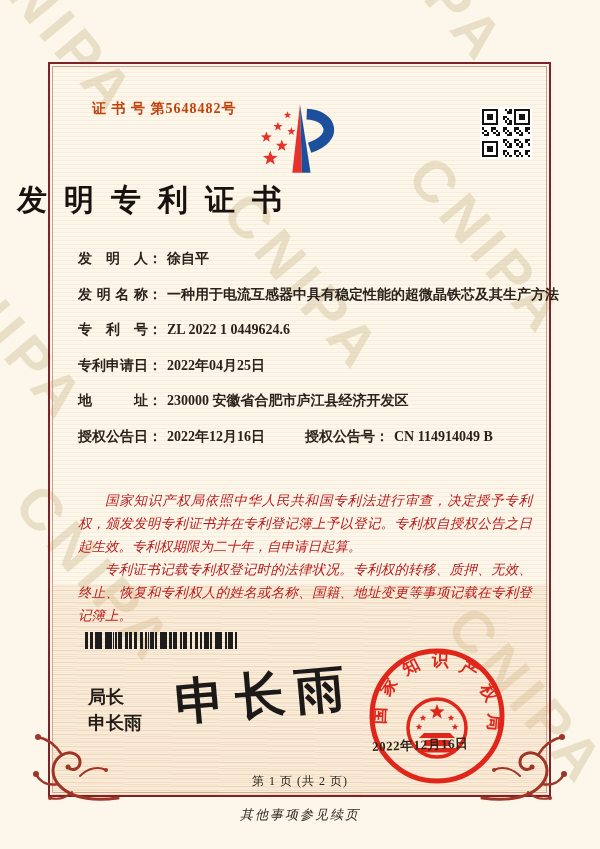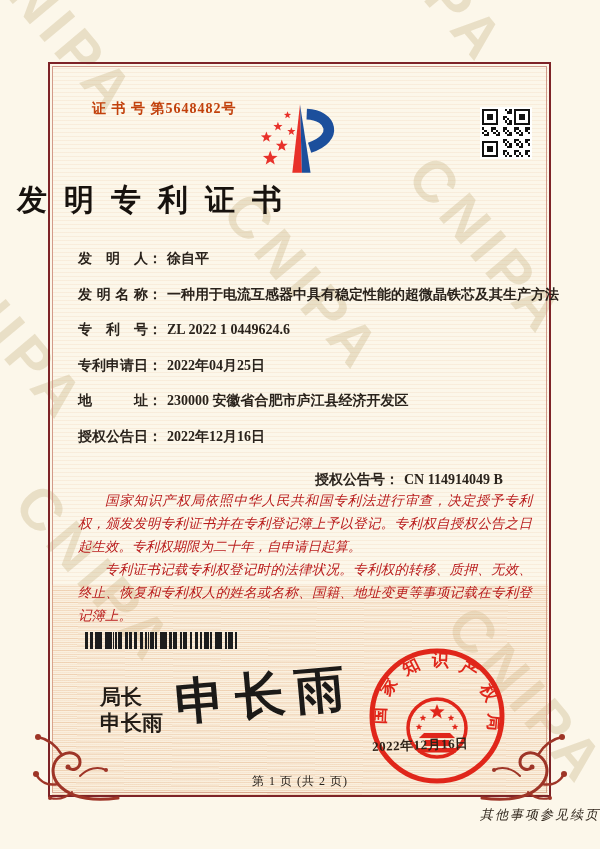--- a/index.html
+++ b/index.html
@@ -75,41 +75,41 @@
     font-size:14px;line-height:19px;font-weight:bold;color:#2a231c;
     white-space:nowrap;
   }
   .f-label{
     display:inline-block;width:70px;
     text-align:justify;text-align-last:justify;
     vertical-align:top;
   }
   .f-colon{display:inline-block;margin:0 5px 0 0;}
   .f-value{display:inline-block;}
-  .grp2{position:absolute;left:237px;top:0;margin-top:43px;}
+  .grp2{position:absolute;left:227px;top:0;}
 
   
   .body-text{
     position:absolute;left:78px;top:489px;width:454px;
     font-size:13.5px;line-height:23px;font-style:italic;
     color:#b91c1c;text-align:justify;
   }
   .body-text p{margin:0;text-indent:2em;}
 
   
   .barcode{
     position:absolute;left:85px;top:632px;width:154px;height:17px;
     background:
       repeating-linear-gradient(90deg,#1d1d1d 0 2px,transparent 2px 5px),
       repeating-linear-gradient(90deg,#1d1d1d 0 1px,transparent 1px 7px),
       repeating-linear-gradient(90deg,#1d1d1d 0 3px,transparent 3px 11px);
   }
 
   
-  .sig-block{position:absolute;left:88px;top:684px;font-size:21px;font-weight:bold;color:#241d17;margin-left:12px;}
+  .sig-block{position:absolute;left:88px;top:684px;font-size:18px;font-weight:bold;color:#241d17;}
   .sig-block div{line-height:26px;}
   .sig-script{
     position:absolute;left:175px;top:662px;
     font-size:50px;letter-spacing:10px;font-weight:600;color:#1c1a18;
     transform:rotate(-5deg);
     font-family:"DejaVu Serif","Liberation Serif",serif;
     white-space:nowrap;
   }
 
   
@@ -125,21 +125,21 @@
   .flourish{position:absolute;z-index:4;width:92px;height:80px;}
   .fl-left{left:28px;top:730px;}
   .fl-right{left:480px;top:730px;transform:scaleX(-1);}
 
   
   .page-info{
     position:absolute;left:0;right:0;top:773px;text-align:center;
     font-size:12px;color:#2a231c;letter-spacing:1px;
   }
   .footer-note{
-    position:absolute;left:0;right:0;top:806px;text-align:right;
+    position:absolute;left:0;right:0;top:806px;text-align:center;
     font-size:13px;font-style:italic;color:#33291f;letter-spacing:2px;
   }
 </style>
 </head>
 <body>
 
 <div class="page">
 
   <span class="wm wm1">CNIPA</span>
   <span class="wm wm2">CNIPA</span>

